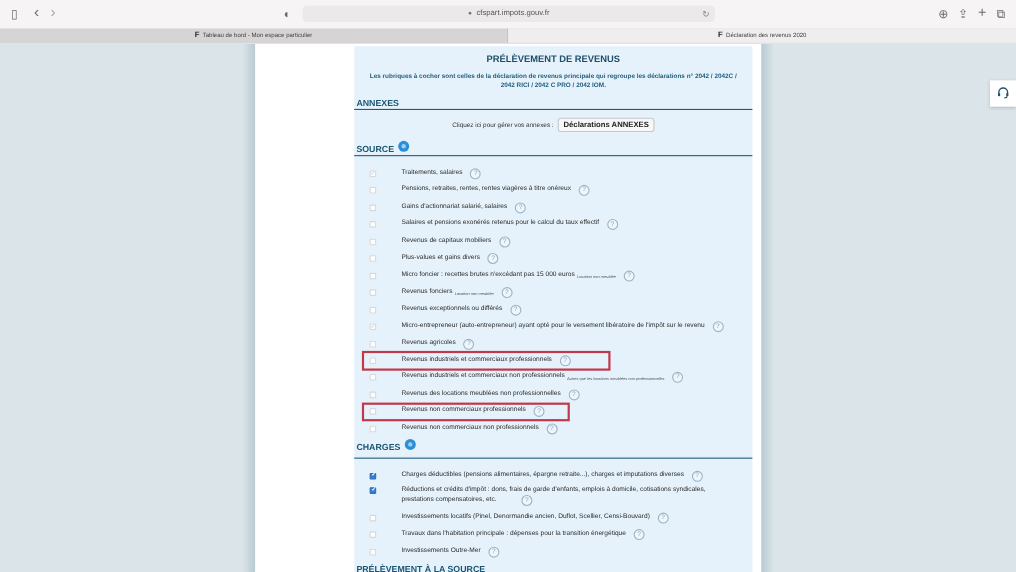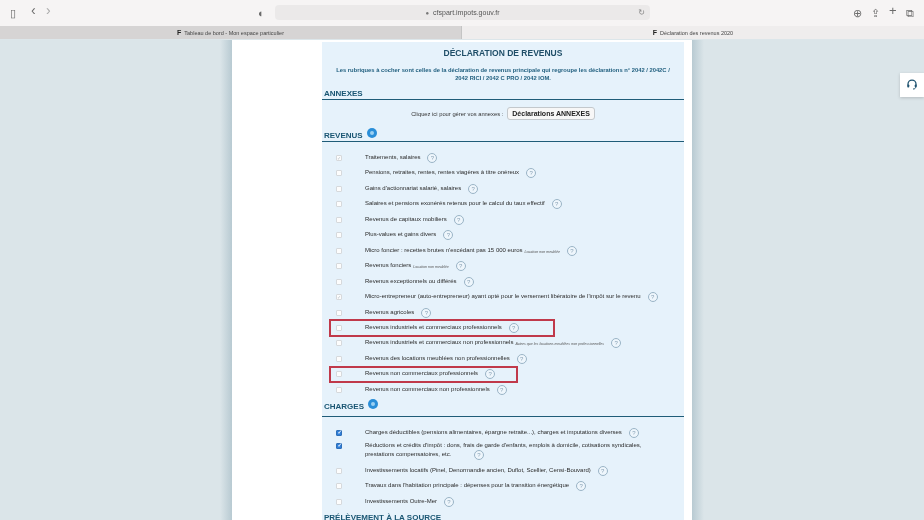--- a/index.html
+++ b/index.html
@@ -80,34 +80,34 @@
     <span>Déclaration des revenus 2020</span>
   </div>
 </div>
 
 <div class="page-bg"></div>
 <div class="shadow-left"></div>
 <div class="shadow-right"></div>
 <div class="sheet"></div>
 <div class="panel"></div>
 
-<div class="title">DÉCLARATION DE REVENUS</div>
+<div class="title">PRÉLÈVEMENT DE REVENUS</div>
 <div class="subtitle">Les rubriques à cocher sont celles de la déclaration de revenus principale qui regroupe les déclarations n° 2042 / 2042C / 2042 RICI / 2042 C PRO / 2042 IOM.</div>
 
 <div class="section-h" style="top:89px;justify-content:flex-end;">
   <span>ANNEXES</span>
 </div>
 <div class="section-line" style="top:99px;"></div>
 <div class="annex-row">
   <span>Cliquez ici pour gérer vos annexes :</span>
   <span class="annex-btn">Déclarations ANNEXES</span>
 </div>
 
 <div class="section-h" style="top:130px;">
-  <span>REVENUS</span>
+  <span>SOURCE</span>
   <span class="badge"></span>
 </div>
 <div class="section-line" style="top:141px;"></div>
 
 <div class="row" style="top:153px;">
   <span class="cb disabled-checked"></span>
   <span class="row-text">Traitements, salaires</span>
   <span class="help">?</span>
 </div>
 <div class="row" style="top:168px;">

